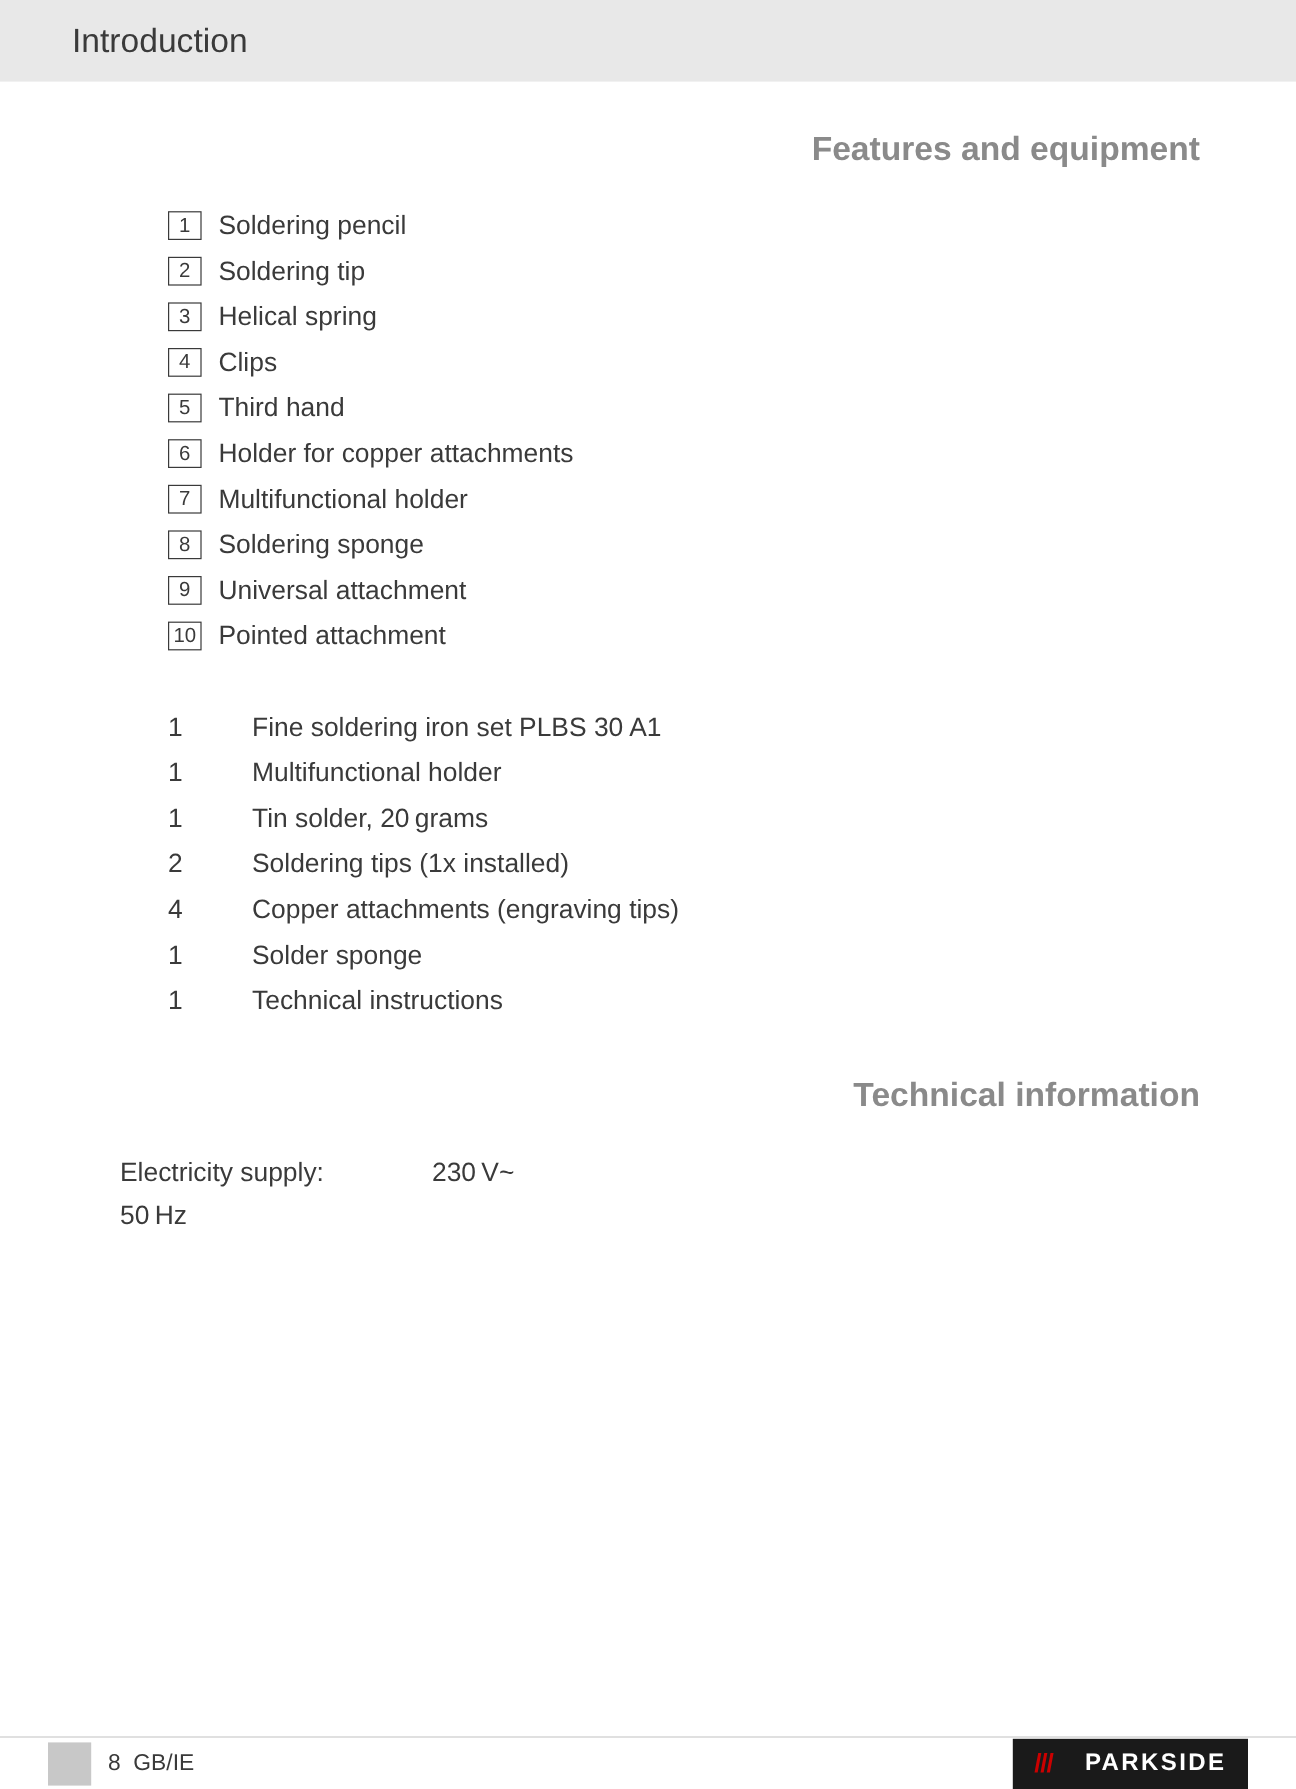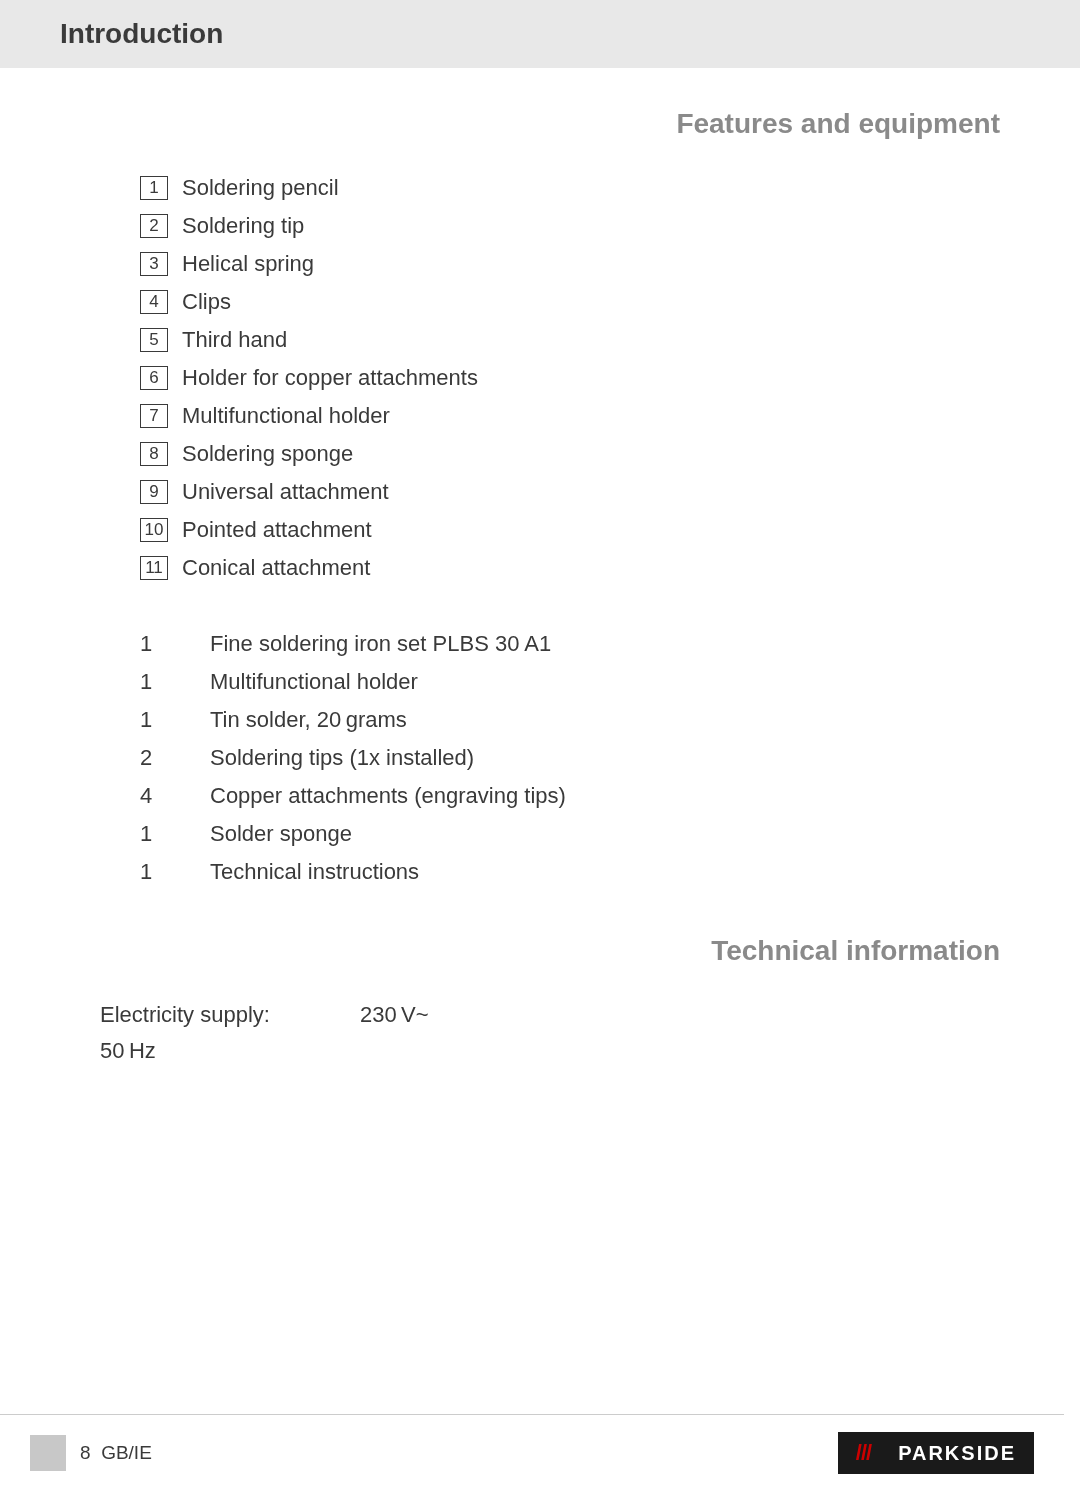--- a/index.html
+++ b/index.html
@@ -19,21 +19,21 @@
     }
 
     .header-bar {
       background: #e8e8e8;
       padding: 18px 60px;
       margin-bottom: 40px;
     }
 
     .header-bar h1 {
       font-size: 28px;
-      font-weight: bold;
+      font-weight: normal;
       color: #3a3a3a;
     }
 
     .content {
       padding: 0 80px;
     }
 
     .section-title {
       font-size: 28px;
       font-weight: bold;
@@ -105,26 +105,26 @@
     }
 
     .tech-row .tech-value {
       min-width: 120px;
     }
 
     .footer {
       position: absolute;
       bottom: 0;
       left: 0;
-      right: 16px;
-      height: 77px;
+      right: 0;
+      height: 44px;
       border-top: 1px solid #cccccc;
       display: flex;
       align-items: center;
-      padding: 0 30px;
+      padding: 0 40px;
     }
 
     .footer-page-box {
       background: #c8c8c8;
       width: 36px;
       height: 36px;
       display: inline-block;
       margin-right: 14px;
     }
 
@@ -224,24 +224,20 @@
           <span class="num-box">8</span>
           <span>Soldering sponge</span>
         </li>
         <li>
           <span class="num-box">9</span>
           <span>Universal attachment</span>
         </li>
         <li>
           <span class="num-box">10</span>
           <span>Pointed attachment</span>
-        </li>
-        <li>
-          <span class="num-box">11</span>
-          <span>Conical attachment</span>
         </li>
       </ul>
   </div>
 
   <div class="section-spacing">
     <ul class="included-list" id="included-list">
     <li>
           <span class="qty">1</span>
           <span>Fine soldering iron set PLBS 30 A1</span>
         </li>

